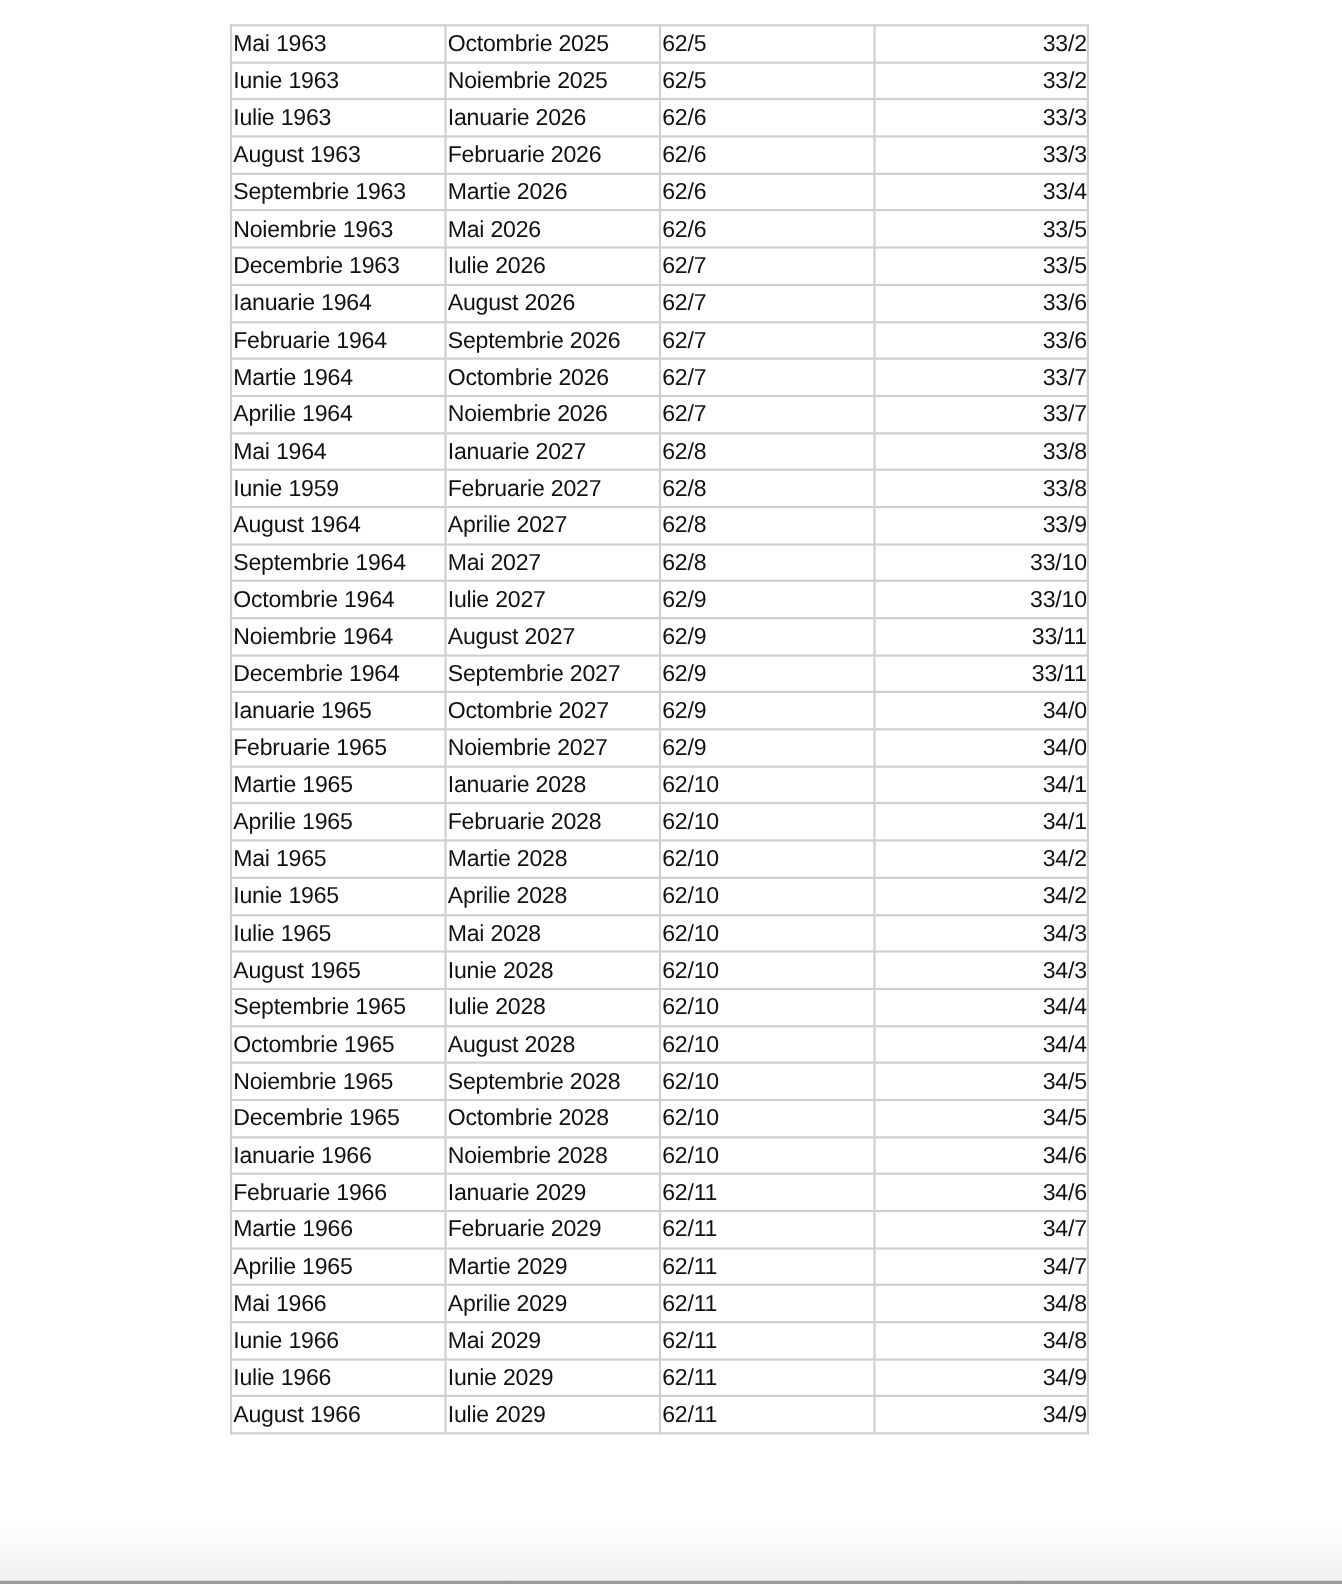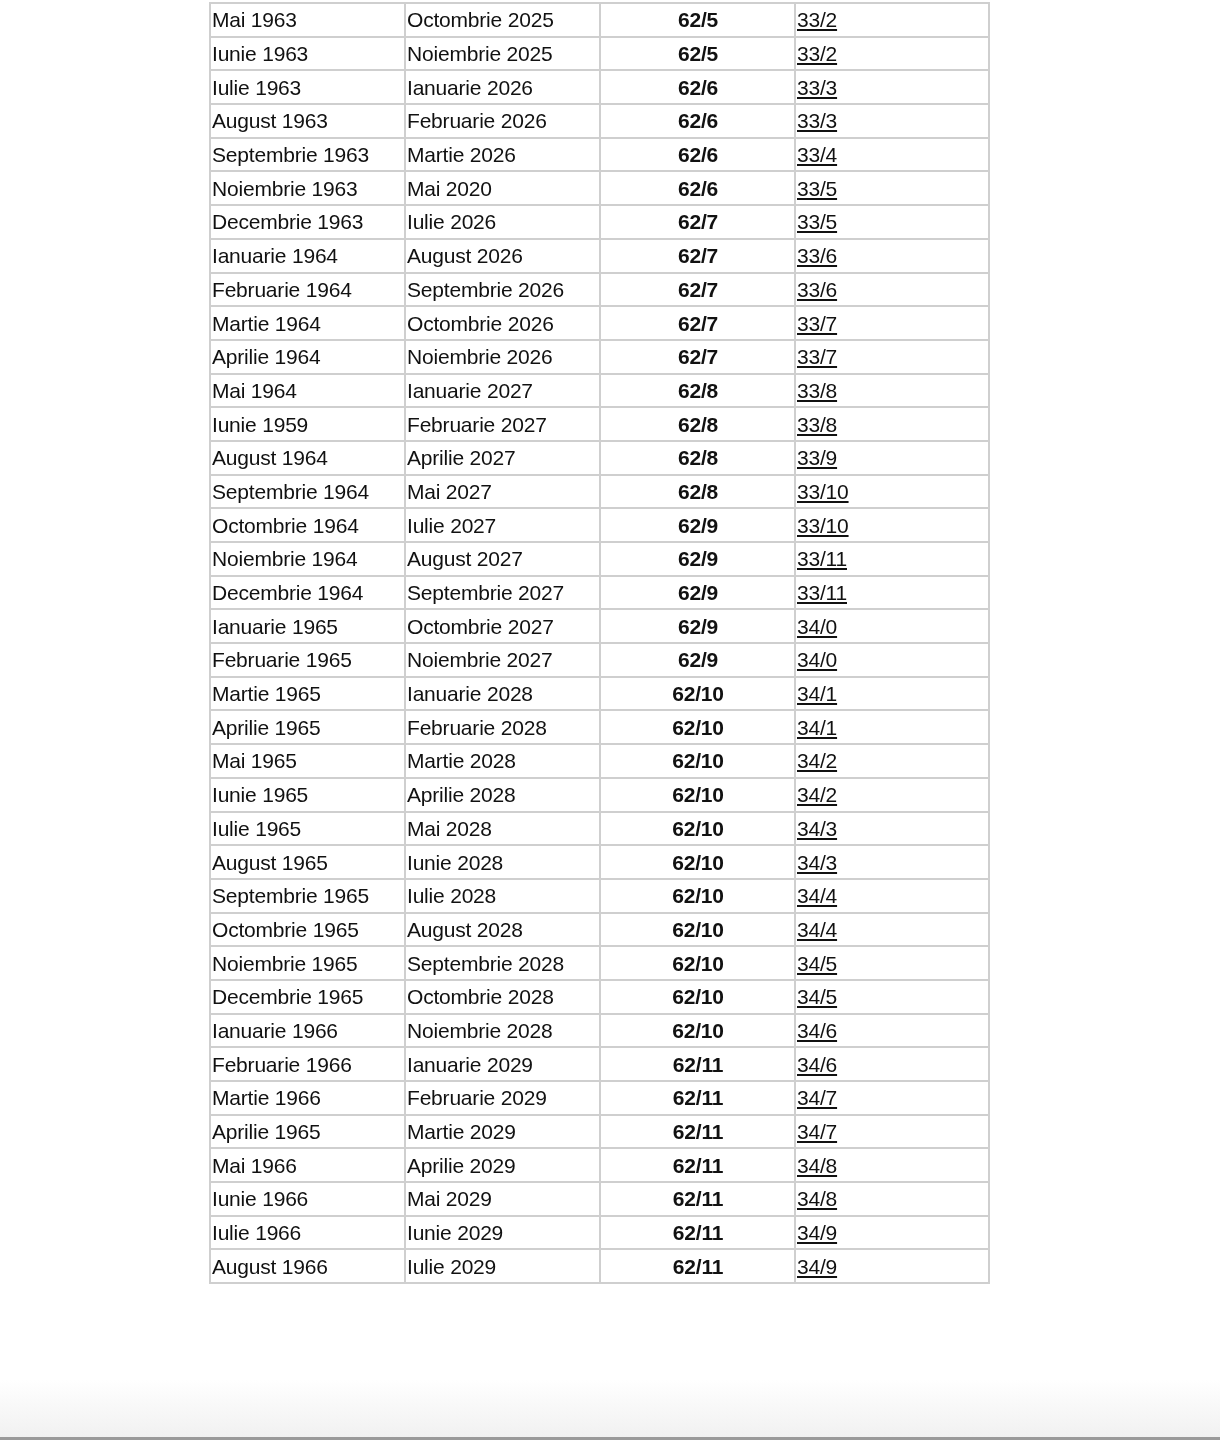--- a/index.html
+++ b/index.html
@@ -3,39 +3,39 @@
   <meta charset="utf-8">
   <style>
     html, body { margin: 0; padding: 0; }
     body {
       width: 1220px; height: 1440px; overflow: hidden; position: relative;
       background: #ffffff;
       font-family: "Liberation Sans", "DejaVu Sans", sans-serif;
       color: #111;
     }
     #tbl {
-      position: absolute; left: 209px; top: 2px;
+      position: absolute; left: 209px; top: 22px;
       border-collapse: collapse;
       table-layout: fixed;
       border-radius: 14px;
     }
     #tbl td {
       border: 2px solid #cfcfcf;
       height: 31.7px;
       padding: 0 0 0 1px;
       font-size: 21px;
       line-height: 31px;
       white-space: nowrap;
       overflow: hidden;
       letter-spacing: -0.2px;
     }
     #tbl td.c0 { width: 192px; }
     #tbl td.c1 { width: 192px; }
-    #tbl td.c2 { width: 192px; text-align: center; font-weight: bold; }
-    #tbl td.c3 { width: 191px; text-align: left; text-decoration: underline; }
+    #tbl td.c2 { width: 192px; text-align: left; }
+    #tbl td.c3 { width: 191px; text-align: right; }
     .fade {
       position: absolute; left: 0; right: 0; bottom: 0; height: 60px;
       background: linear-gradient(to bottom, rgba(255,255,255,0) 0%, rgba(235,235,235,0.75) 100%);
       pointer-events: none;
     }
     .bottom-line {
       position: absolute; left: 0; bottom: 0; width: 1220px; height: 3px;
       background: #9a9a9a;
     }
   </style>
@@ -69,21 +69,21 @@
         <td class="c3">33/3</td>
       </tr>
       <tr>
         <td class="c0">Septembrie 1963</td>
         <td class="c1">Martie 2026</td>
         <td class="c2">62/6</td>
         <td class="c3">33/4</td>
       </tr>
       <tr>
         <td class="c0">Noiembrie 1963</td>
-        <td class="c1">Mai 2020</td>
+        <td class="c1">Mai 2026</td>
         <td class="c2">62/6</td>
         <td class="c3">33/5</td>
       </tr>
       <tr>
         <td class="c0">Decembrie 1963</td>
         <td class="c1">Iulie 2026</td>
         <td class="c2">62/7</td>
         <td class="c3">33/5</td>
       </tr>
       <tr>

